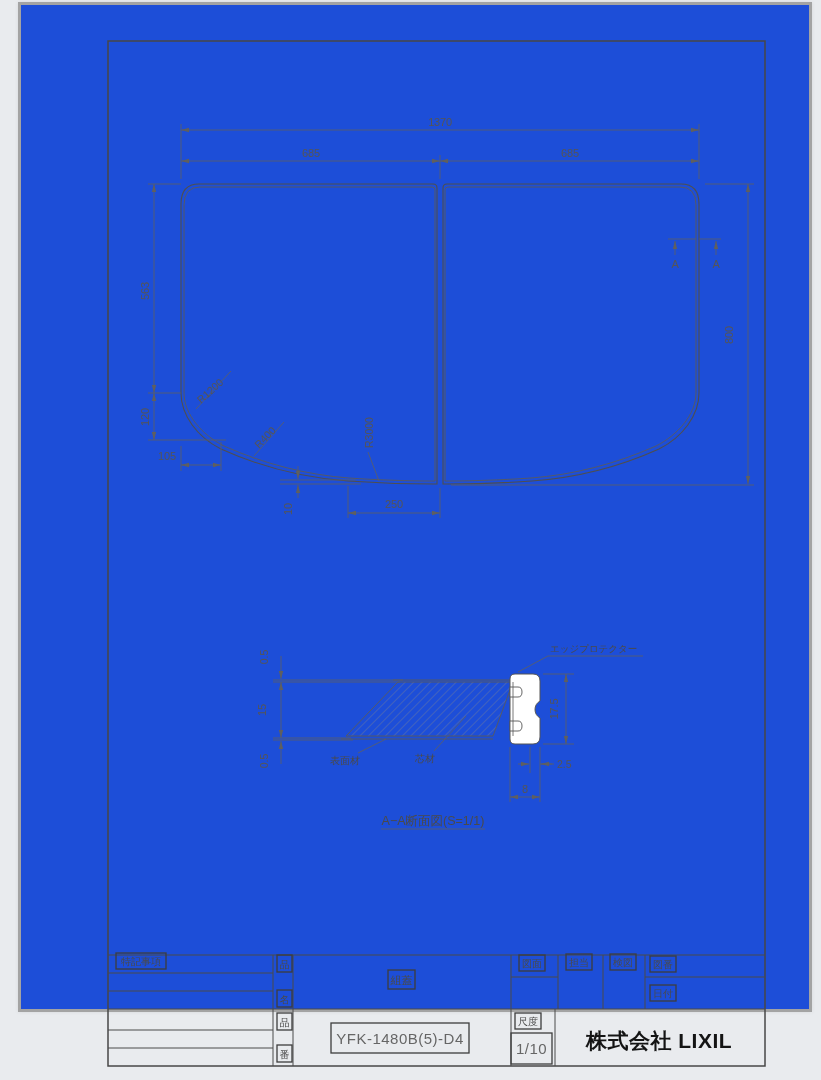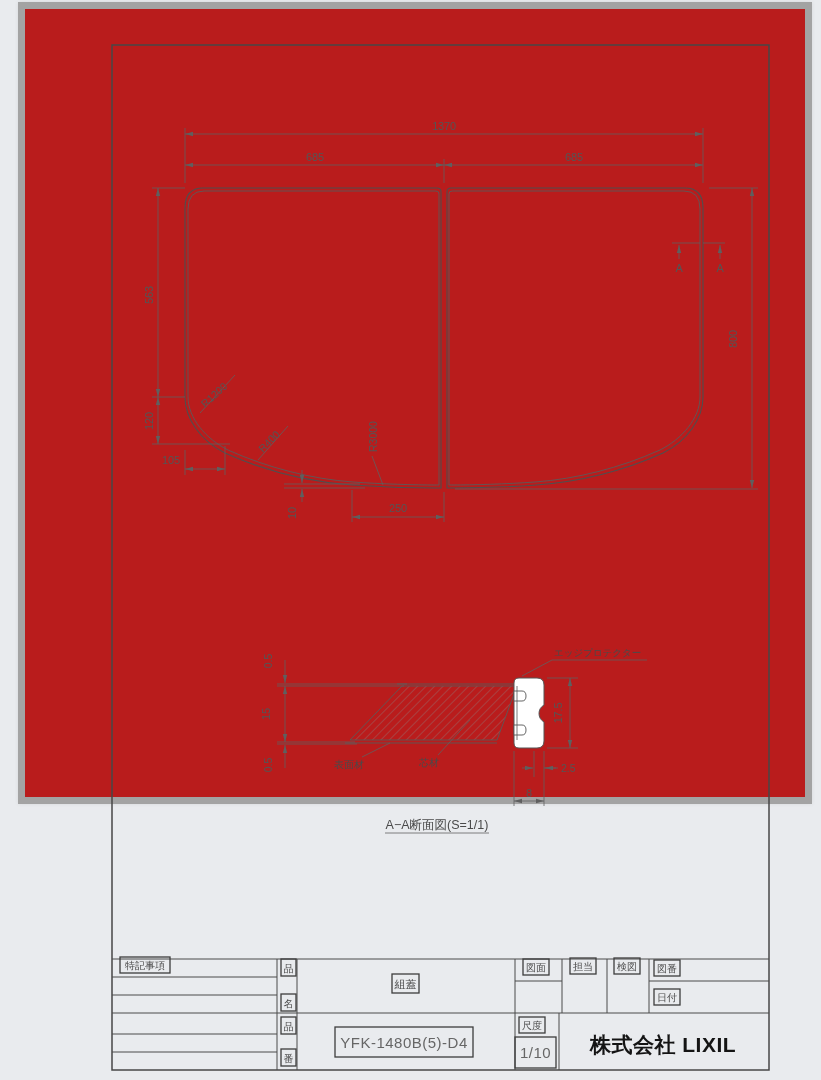--- a/index.html
+++ b/index.html
@@ -3,22 +3,22 @@
 <meta charset="utf-8">
 <style>
   html,body{margin:0;padding:0;}
   body{
     width:821px;height:1080px;
     background:#e9ebee;
     font-family:"Liberation Sans", sans-serif;
     position:relative;overflow:hidden;
   }
   .paper{
-    position:absolute;left:18px;top:2px;width:794px;height:802px;
-    background:#b91c1c;border:7px solid #a3a3a3;box-sizing:border-box;
+    position:absolute;left:18px;top:2px;width:794px;height:1010px;
+    background:#1d4ed8;border:3px solid #a3a3a3;box-sizing:border-box;
     box-shadow:0 0 4px rgba(0,0,0,.08);
   }
   svg{display:block;}
   .thin{stroke:#5a5a5a;stroke-width:0.9;fill:none;}
   .outline{stroke:#4f4f4f;stroke-width:1.1;fill:none;}
   .dim{stroke:#5f5f5f;stroke-width:0.8;fill:none;}
   .frame{stroke:#474747;stroke-width:1.5;fill:none;}
   .tbline{stroke:#4a4a4a;stroke-width:1;fill:none;}
   .lblbox{stroke:#3d3d3d;stroke-width:1.3;fill:none;}
   text{fill:#555555;font-family:"Liberation Sans", sans-serif;}

